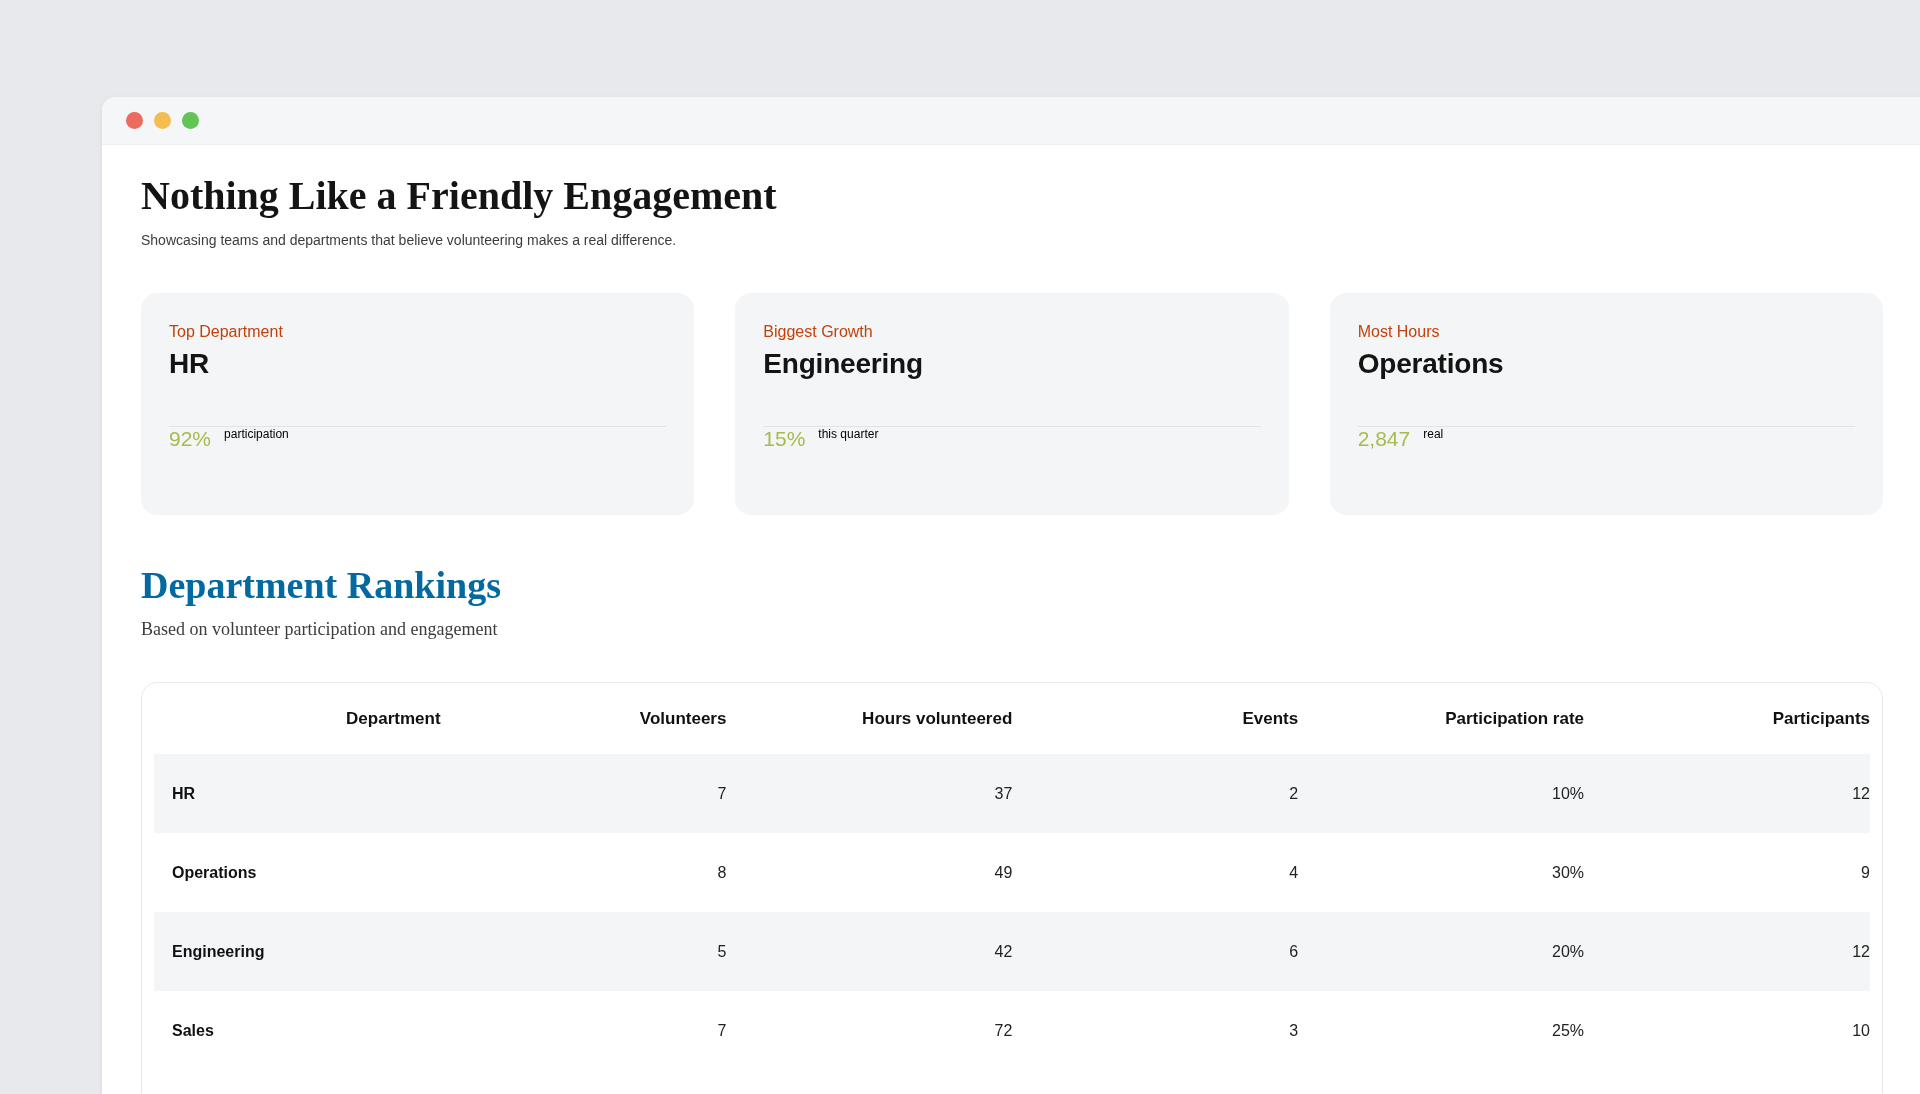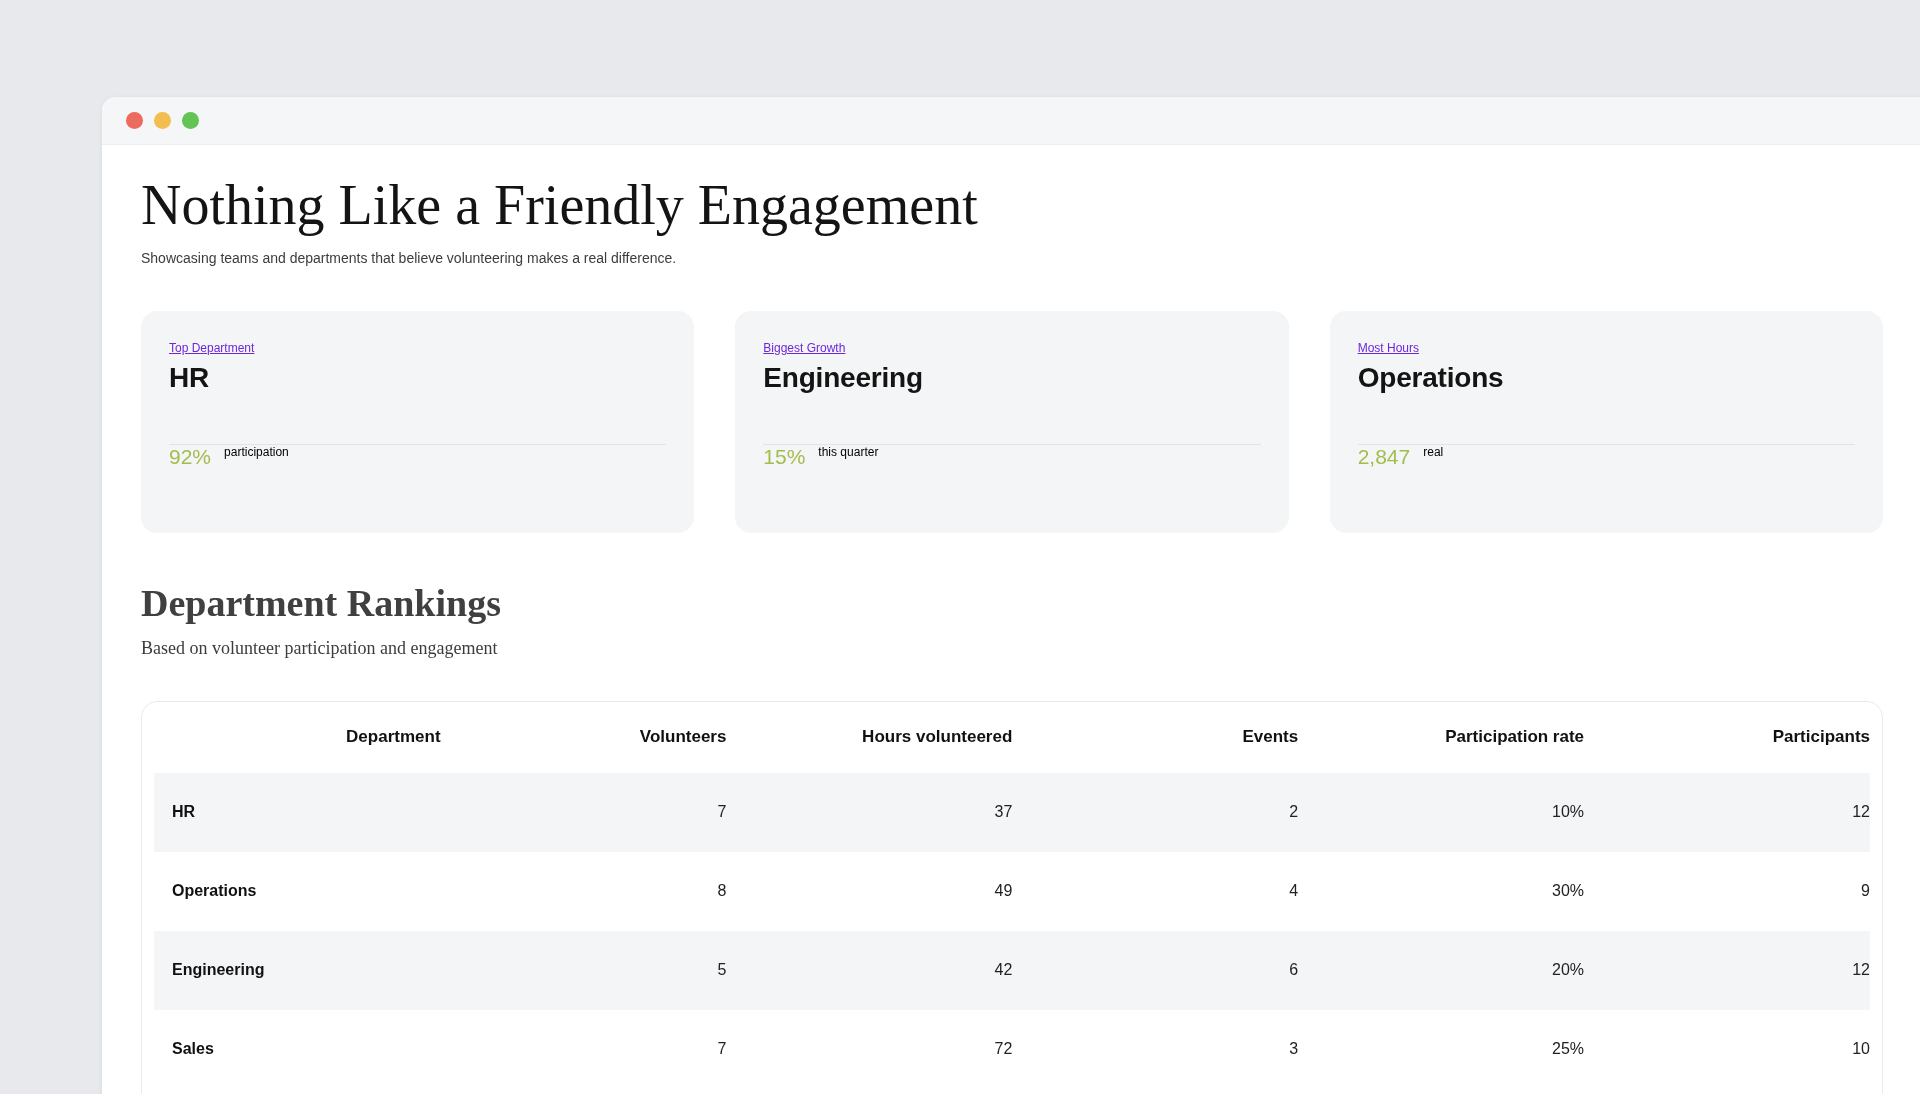--- a/index.html
+++ b/index.html
@@ -39,22 +39,22 @@
   .dot.green  { background: #61c454; }
 
   .content {
     padding: 28px 0 0 39px;
     width: 1781px; 
   }
   .inner { width: 1742px; }
 
   h1.page-title {
     font-family: "Liberation Serif", "DejaVu Serif", serif;
-    font-weight: 400;
-    font-size: 56px;
+    font-weight: 700;
+    font-size: 40px;
     line-height: 1.15;
     color: #141414;
     letter-spacing: 0px;
   }
   .page-subtitle {
     margin-top: 12px;
     font-size: 14px;
     line-height: 1.4;
     color: #3c3c3c;
   }
@@ -68,23 +68,22 @@
   .card {
     height: 222px;
     background: #f4f5f6;
     border-radius: 16px;
     padding: 0 28px;
     display: flex;
     flex-direction: column;
   }
   .card-label {
     margin-top: 30px;
-    font-size: 12px;
-    color: #6d28d9;
-    text-decoration: underline;
+    font-size: 16px;
+    color: #c2410c;
   }
   .card-value {
     margin-top: 7px;
     font-size: 28px;
     font-weight: 700;
     color: #141414;
     letter-spacing: -0.2px;
   }
   .card-divider {
     margin-top: auto;
@@ -105,21 +104,21 @@
     font-size: 12px;
     color: #000000;
   }
 
   h2.section-title {
     margin-top: 50px;
     font-family: "Liberation Serif", "DejaVu Serif", serif;
     font-weight: 700;
     font-size: 38px;
     line-height: 1.1;
-    color: #404040;
+    color: #0369a1;
   }
   .section-subtitle {
     margin-top: 13px;
     font-size: 18px;
     color: #3c3c3c;
     font-family: Liberation Serif, serif;
   }
 
   .table-card {
     margin-top: 42px;

